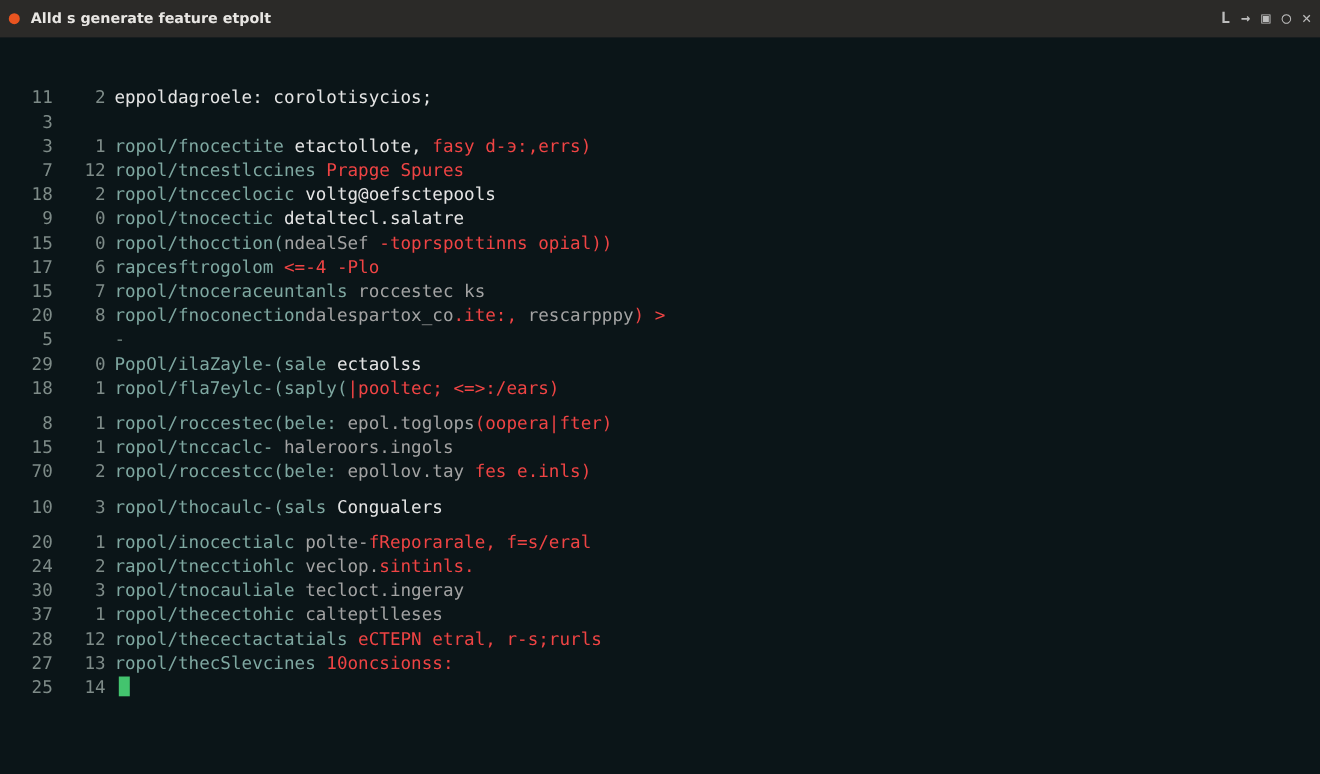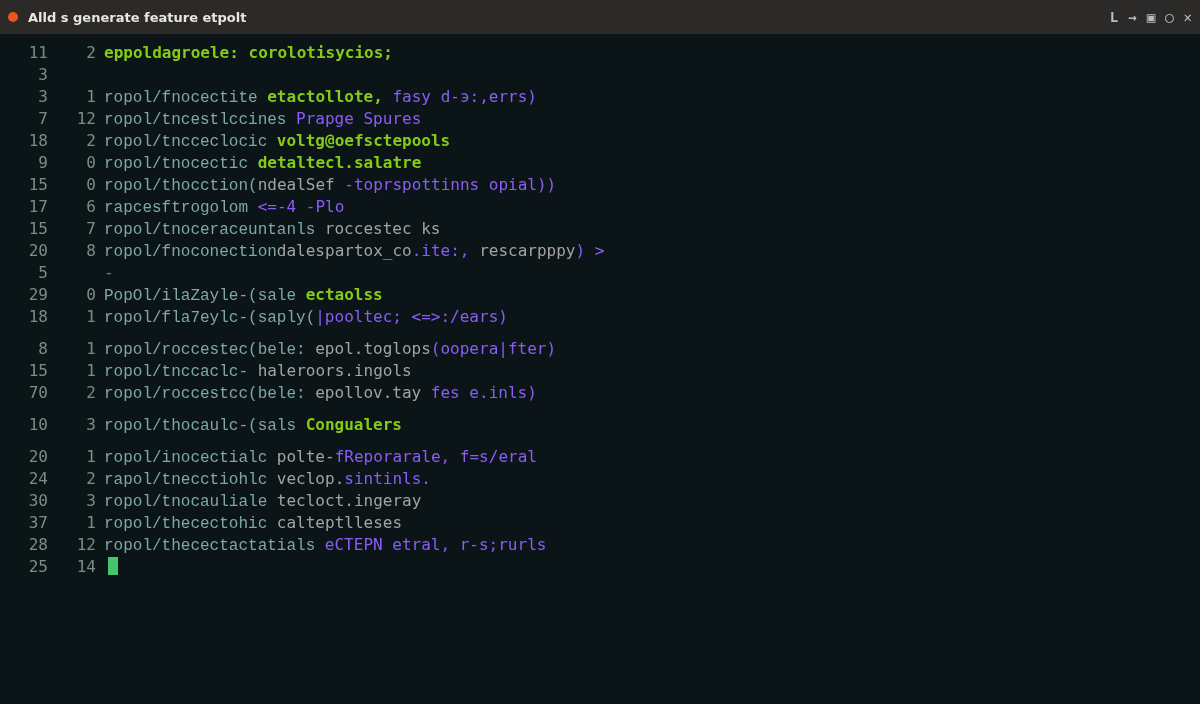--- a/index.html
+++ b/index.html
@@ -35,45 +35,46 @@
     gap: 10px;
     flex: 0 0 auto;
     color: #bdbdbd;
     font-family: monospace;
     font-size: 14px;
   }
   .titlebar .controls span { cursor: default; }
   .terminal {
     padding: 8px 10px 10px 10px;
     line-height: 22px;
+    margin-top: 36px;
   }
   .row {
     display: flex;
     white-space: pre;
     height: 22px;
   }
   .col-a {
     width: 38px;
     text-align: right;
     color: #7e8b88;
   }
   .col-b {
     width: 56px;
     text-align: right;
     color: #7e8b88;
     padding-right: 8px;
   }
   .code {
     flex: 1 1 auto;
   }
-  .c-path   { color: #7fa8a1; font-family: Liberation Mono, monospace; }   
-  .c-key    { color: #84cc16; font-weight: 700; } 
+  .c-path   { color: #7fa8a1; }   
+  .c-key    { color: #e5e5e5; font-weight: 400; } 
   .c-key2   { color: #a3a3a3; }   
   .c-dim    { color: #6f817c; }   
-  .c-text   { color: #8b5cf6; }   
+  .c-text   { color: #ef4444; }   
   .gap { height: 10px; }
   .cursor {
     display: inline-block;
     width: 10px; height: 18px;
     background: #43c46e;
     vertical-align: -3px;
     margin-left: 4px;
   }
 </style>
 </head>
@@ -110,14 +111,15 @@
     <div class="row"><span class="col-a">15</span><span class="col-b">1</span><span class="code"><span class="c-path">ropol/tnccaclc- </span><span class="c-key2">haleroors.ingols</span></span></div>
     <div class="row"><span class="col-a">70</span><span class="col-b">2</span><span class="code"><span class="c-path">ropol/roccestcc(bele: </span><span class="c-key2">epollov.tay</span><span class="c-text"> fes e.inls)</span></span></div>
     <div class="gap"></div>
     <div class="row"><span class="col-a">10</span><span class="col-b">3</span><span class="code"><span class="c-path">ropol/thocaulc-(sals </span><span class="c-key">Congualers</span></span></div>
     <div class="gap"></div>
     <div class="row"><span class="col-a">20</span><span class="col-b">1</span><span class="code"><span class="c-path">ropol/inocectialc </span><span class="c-key2">polte-</span><span class="c-text">fReporarale, f=s/eral</span></span></div>
     <div class="row"><span class="col-a">24</span><span class="col-b">2</span><span class="code"><span class="c-path">rapol/tnecctiohlc </span><span class="c-key2">veclop.</span><span class="c-text">sintinls.</span></span></div>
     <div class="row"><span class="col-a">30</span><span class="col-b">3</span><span class="code"><span class="c-path">ropol/tnocauliale </span><span class="c-key2">tecloct.ingeray</span></span></div>
     <div class="row"><span class="col-a">37</span><span class="col-b">1</span><span class="code"><span class="c-path">ropol/thecectohic </span><span class="c-key2">calteptlleses</span></span></div>
     <div class="row"><span class="col-a">28</span><span class="col-b">12</span><span class="code"><span class="c-path">ropol/thecectactatials </span><span class="c-text">eCTEPN etral, r-s;rurls</span></span></div>
+    <div class="row"><span class="col-a">27</span><span class="col-b">13</span><span class="code"><span class="c-path">ropol/thecSlevcines </span><span class="c-text">10oncsionss:</span></span></div>
     <div class="row"><span class="col-a">25</span><span class="col-b">14</span><span class="code"><span class="cursor"></span></span></div>
   </div>
 
 </body></html>

